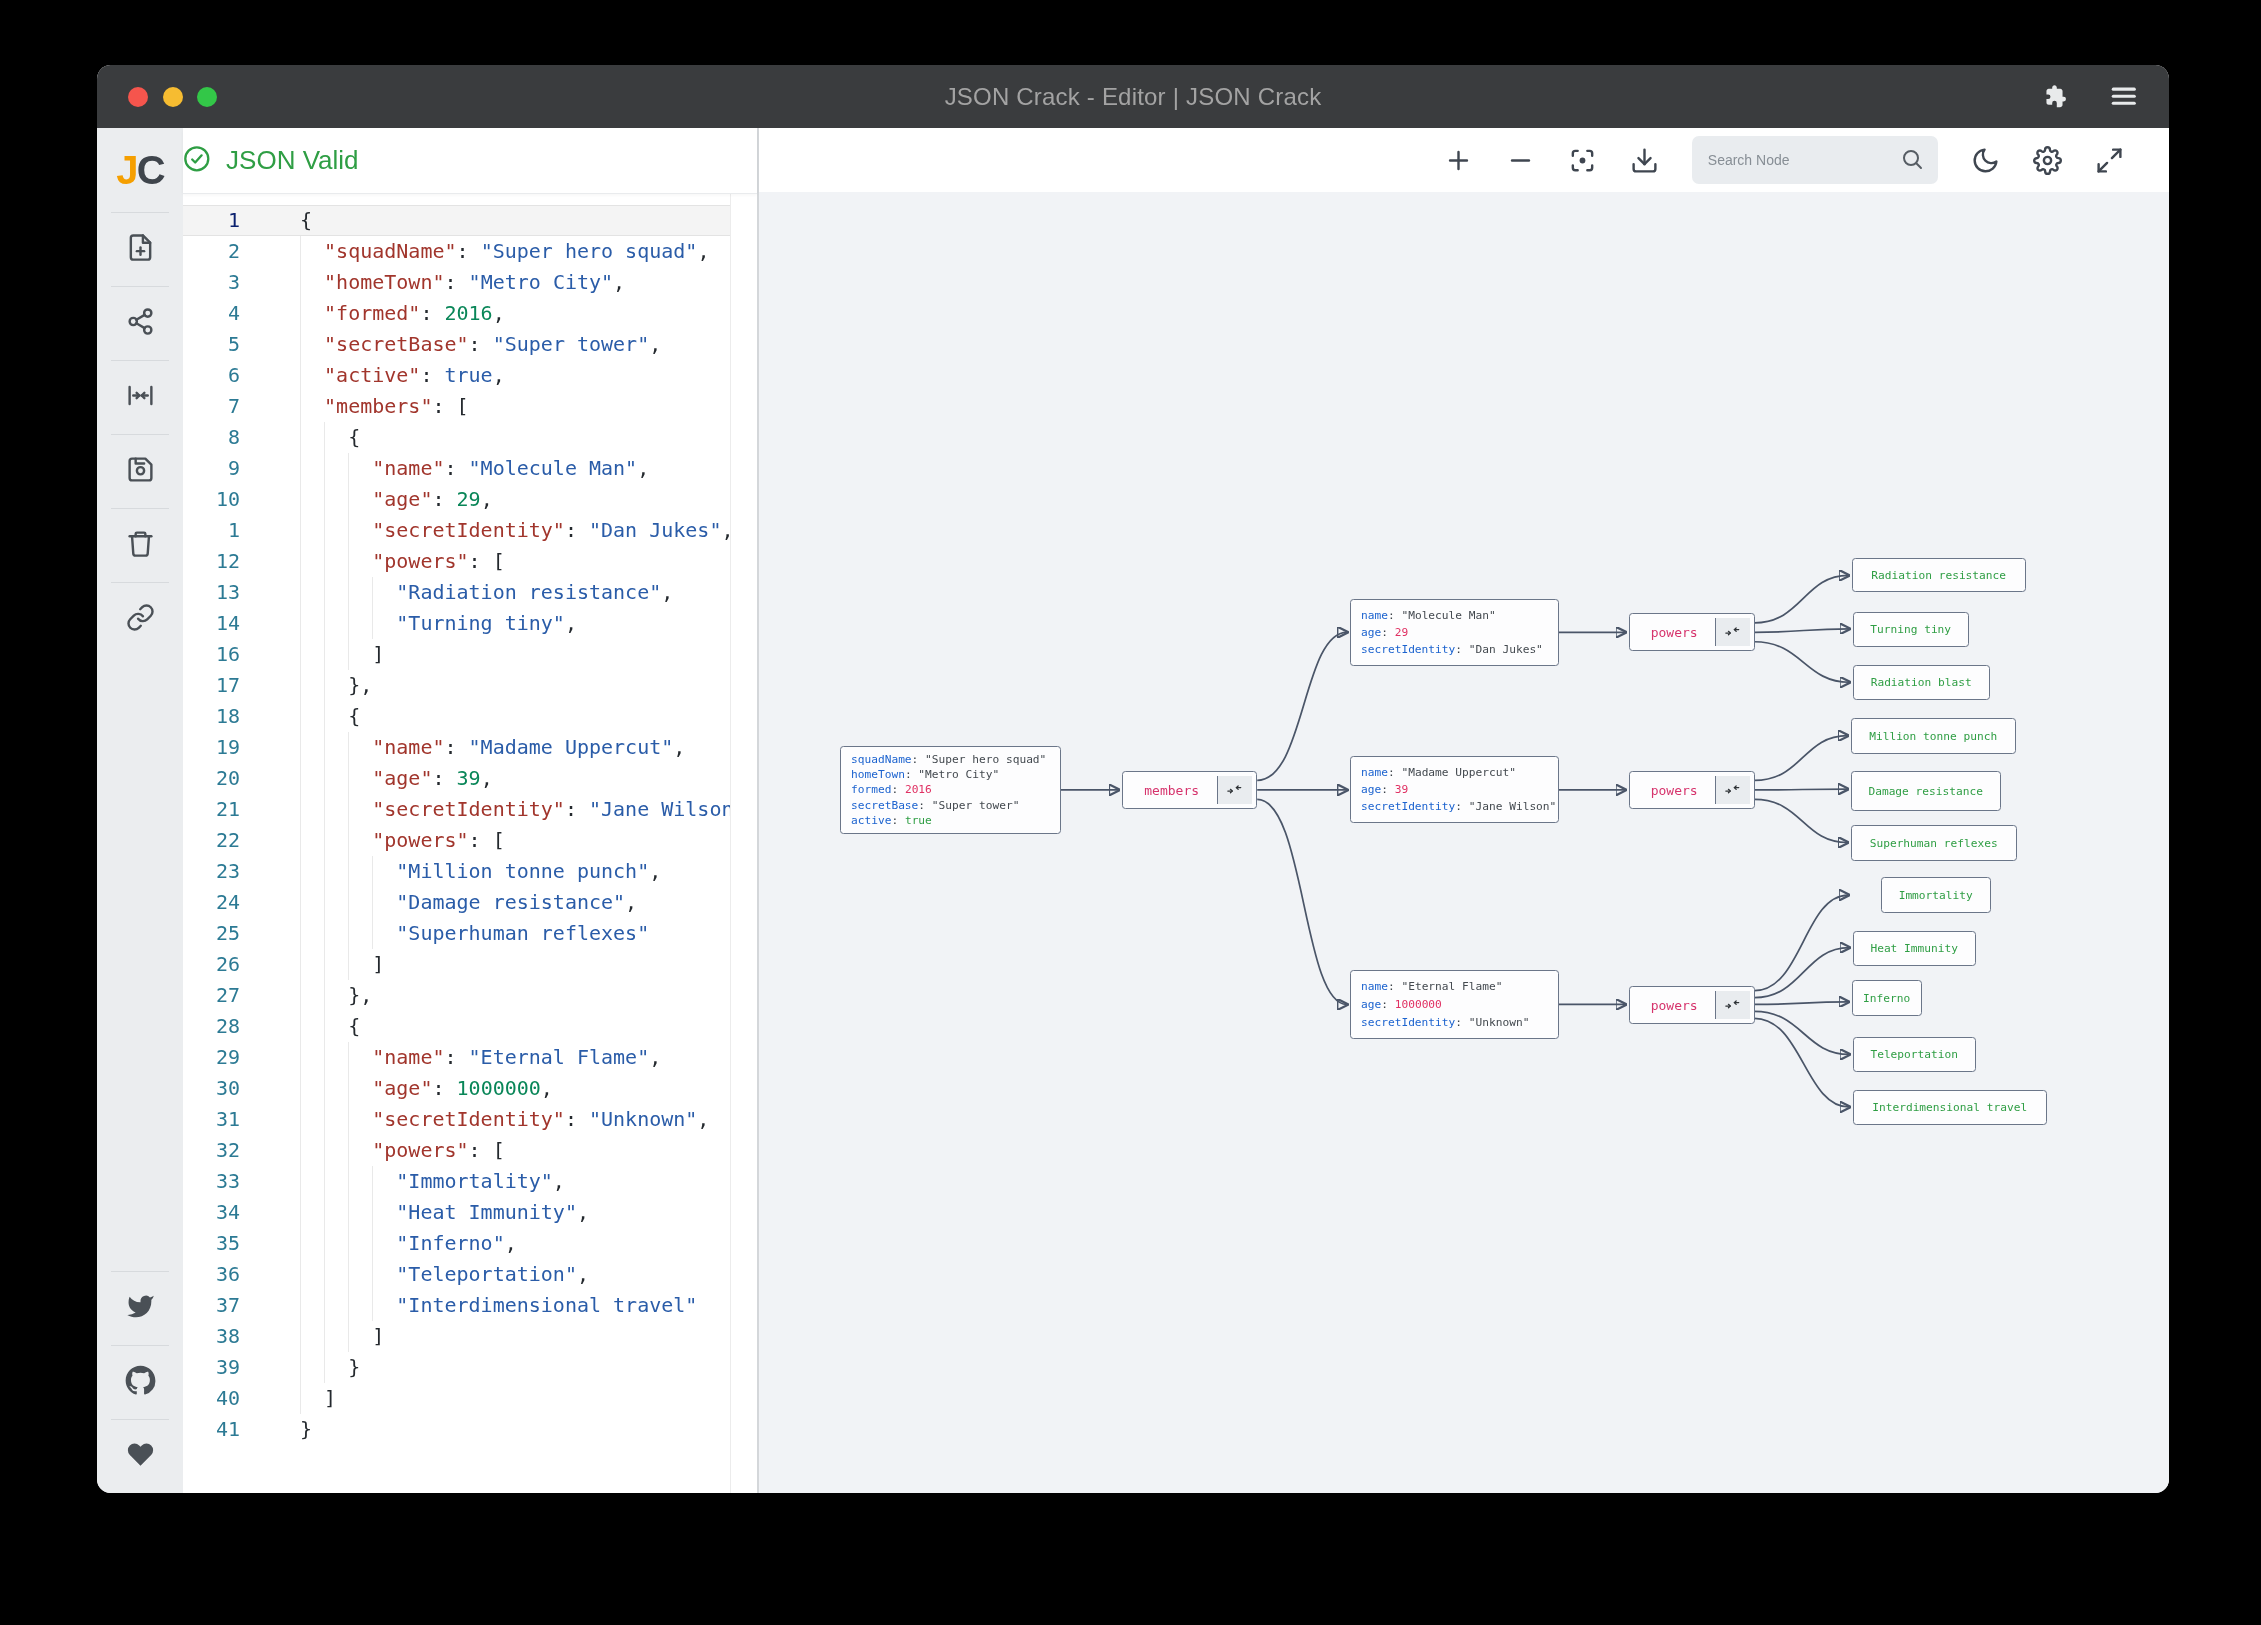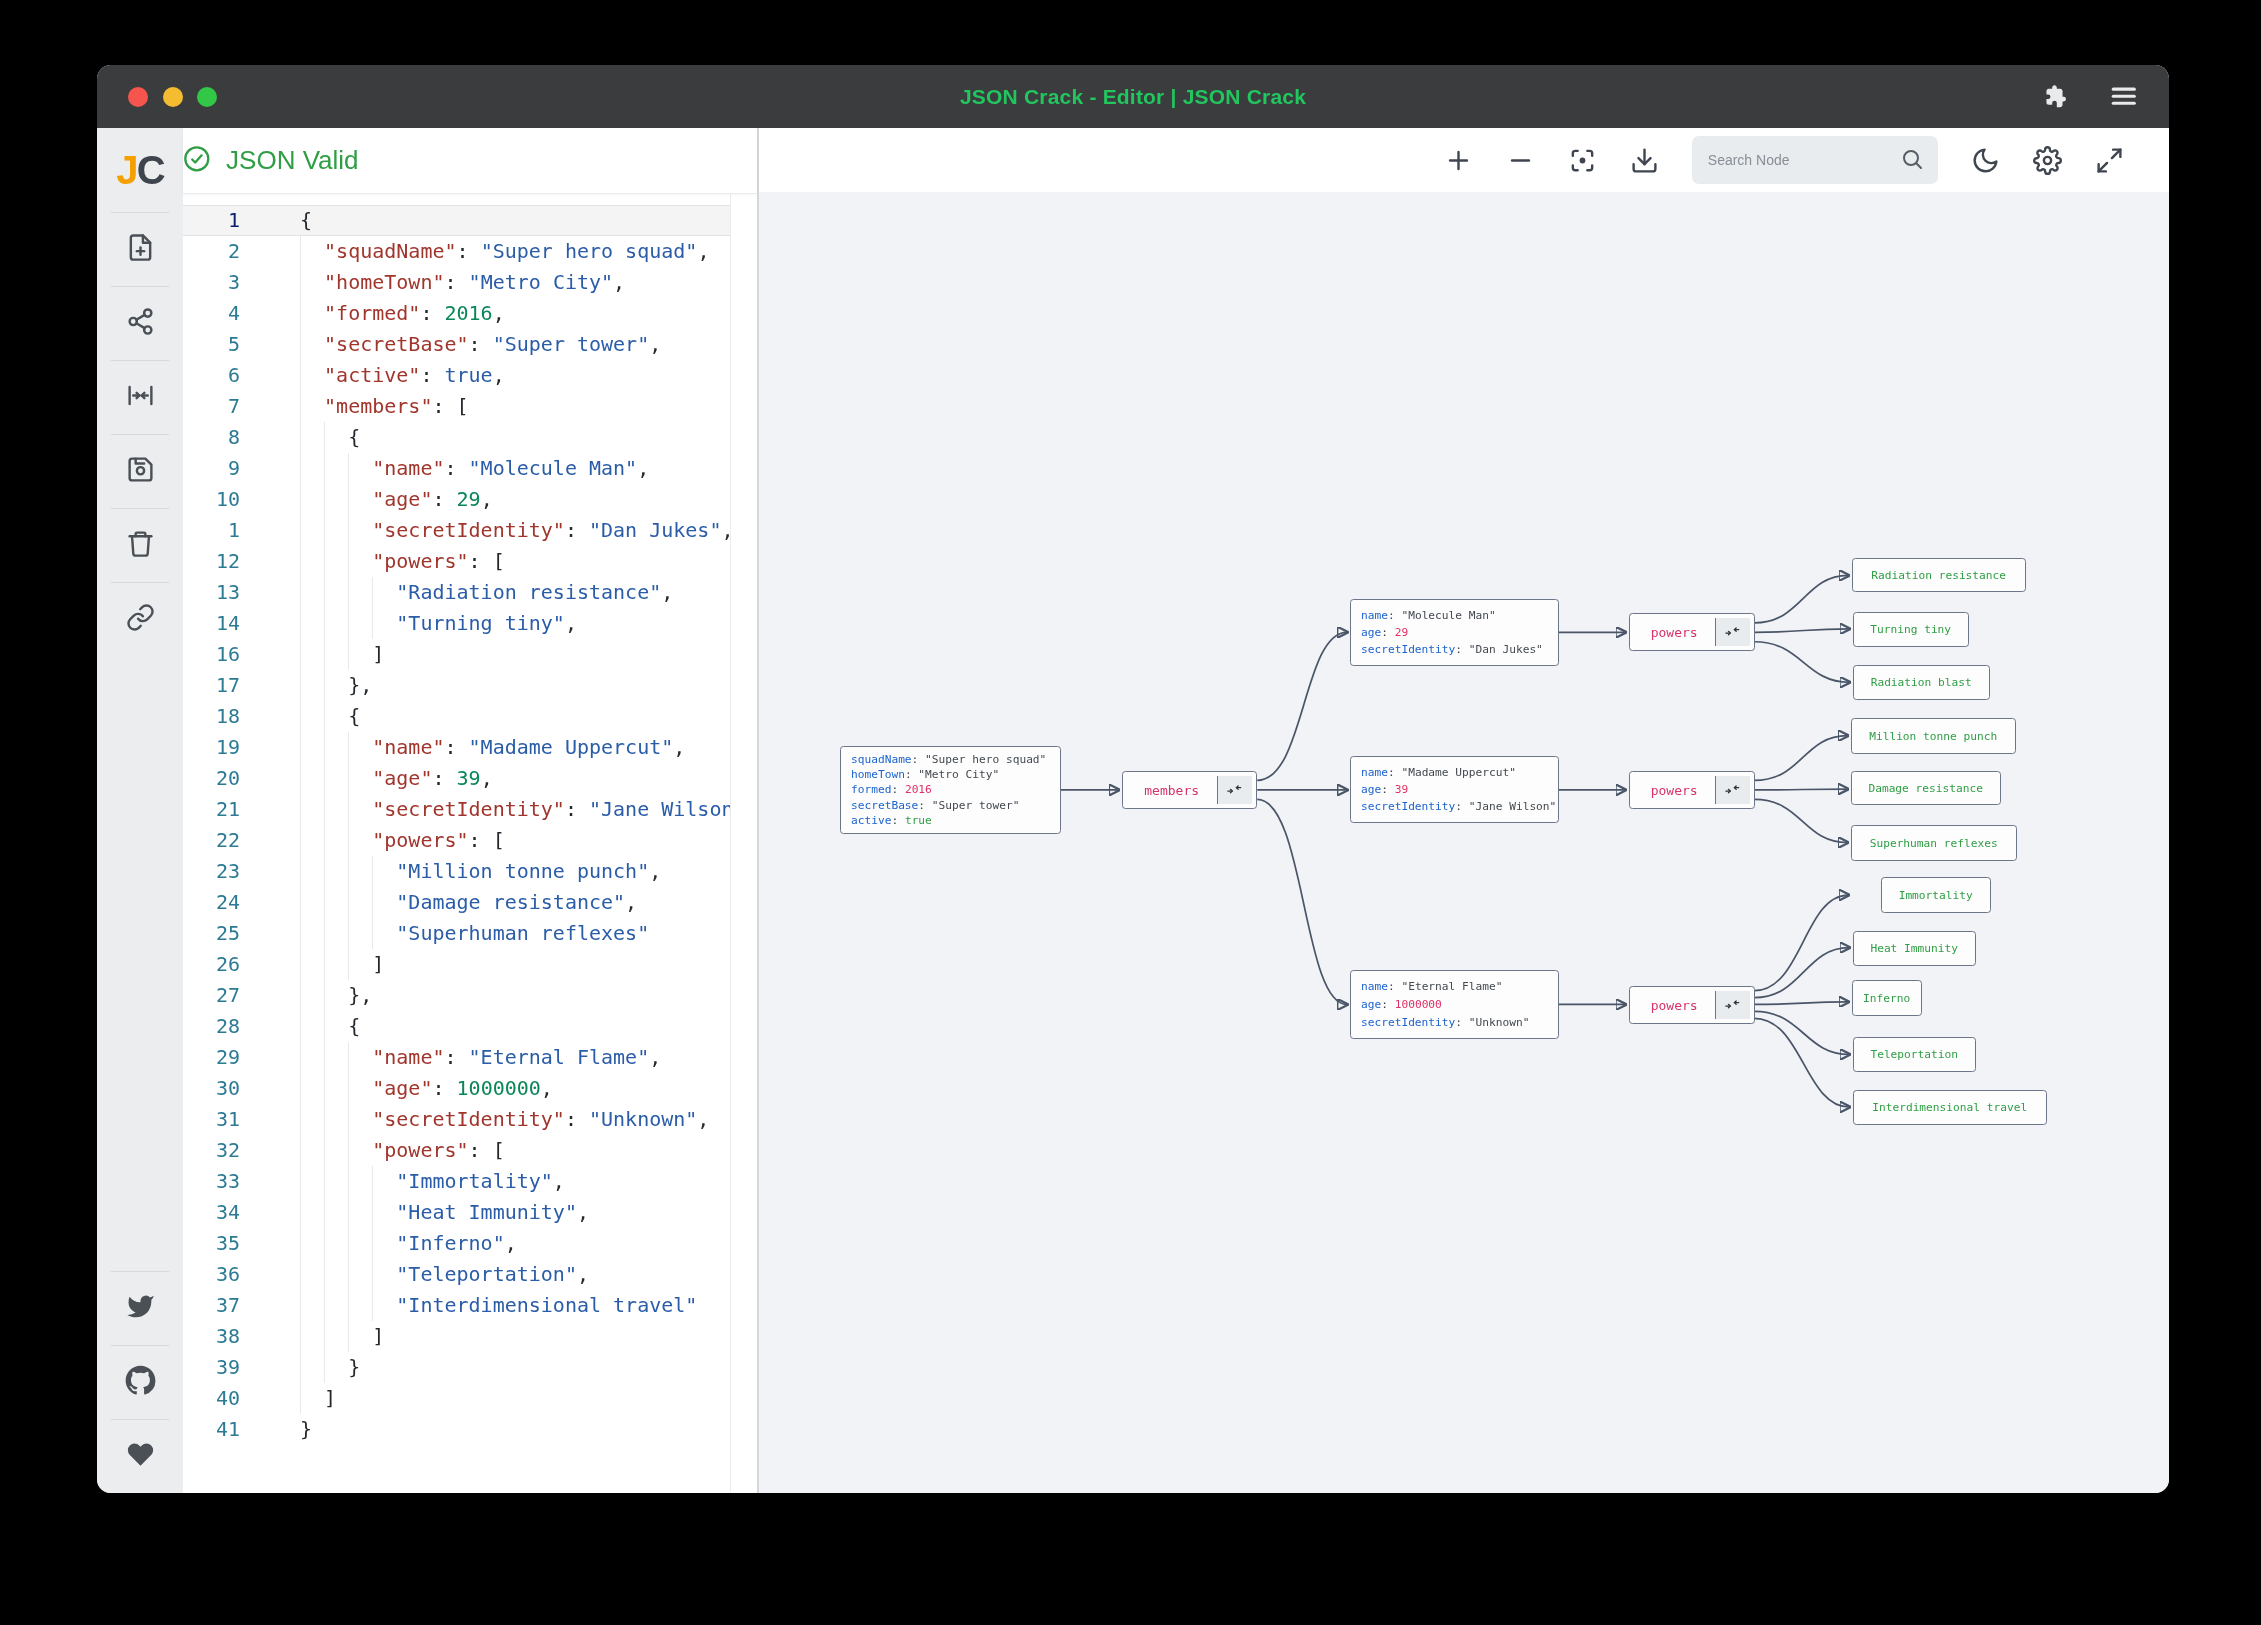--- a/index.html
+++ b/index.html
@@ -3,21 +3,21 @@
 <meta charset="utf-8">
 <style>
   html,body{margin:0;padding:0}
   body{width:2261px;height:1625px;background:#000;font-family:"Liberation Sans",sans-serif;overflow:hidden;position:relative}
   .window{position:absolute;left:97px;top:65px;width:2072px;height:1428px;border-radius:13.8px;overflow:hidden;background:#fff;box-shadow:0 34px 103px rgba(0,0,0,.65);display:flex;flex-direction:column}
   
   .titlebar{height:63px;flex:0 0 auto;background:#3a3c3e;position:relative;display:flex;align-items:center;justify-content:center}
   .lights{position:absolute;left:31px;top:0;height:100%;display:flex;align-items:center;gap:14.6px}
   .light{width:20px;height:20px;border-radius:50%}
   .light.red{background:#f5554d}.light.yellow{background:#f6bc31}.light.green{background:#33c748}
-  .wtitle{color:#22c55e;font-size:21px;font-weight:700;letter-spacing:0.2px}
+  .wtitle{color:#a3a3a3;font-size:24px;font-weight:400;letter-spacing:0.2px}
   .tb-right{position:absolute;right:31px;top:0;height:100%;display:flex;align-items:center;gap:40px}
   
   .content{flex:1;display:flex;min-height:0}
   
   .sidebar{width:86px;flex:0 0 auto;background:#ebedef;display:flex;flex-direction:column;color:#4a5056}
   .scell{height:74px;flex:0 0 auto;display:flex;align-items:center;justify-content:center;position:relative}
   .scell.divided::before{content:'';position:absolute;top:0;left:13.8px;right:13.8px;border-top:0.9px solid #d7dadd}
   .logo-cell{height:84px;display:flex;align-items:center;justify-content:center}
   .logo{font-size:40px;font-weight:700;letter-spacing:-1.7px}
   .logo .j{color:#f59f00}.logo .c{color:#3f454c}
@@ -377,21 +377,21 @@
                 <path d="M4 6.2l2.2 2-2.2 2"></path>
                 <path d="M16 4.2h-5"></path>
                 <path d="M13 2.2l-2.2 2 2.2 2"></path>
               </svg>
             </span>
           </div>
           <div class="node leaf" style="left: 1093px; top: 366px; width: 174px; height: 34px;">Radiation resistance</div>
           <div class="node leaf" style="left: 1094px; top: 420px; width: 116px; height: 35px;">Turning tiny</div>
           <div class="node leaf" style="left: 1094px; top: 473px; width: 137px; height: 35px;">Radiation blast</div>
           <div class="node leaf" style="left: 1092px; top: 526px; width: 165px; height: 36px;">Million tonne punch</div>
-          <div class="node leaf" style="left: 1092px; top: 579px; width: 150px; height: 34px;">Damage resistance</div>
+          <div class="node leaf" style="left: 1092px; top: 579px; width: 150px; height: 40px;">Damage resistance</div>
           <div class="node leaf" style="left: 1092px; top: 633px; width: 166px; height: 36px;">Superhuman reflexes</div>
           <div class="node leaf" style="left: 1093px; top: 685px; width: 110px; height: 36px; margin-left: 29px;">Immortality</div>
           <div class="node leaf" style="left: 1094px; top: 739px; width: 123px; height: 35px;">Heat Immunity</div>
           <div class="node leaf" style="left: 1093px; top: 788px; width: 70px; height: 36px;">Inferno</div>
           <div class="node leaf" style="left: 1094px; top: 845px; width: 123px; height: 35px;">Teleportation</div>
           <div class="node leaf" style="left: 1094px; top: 898px; width: 194px; height: 35px;">Interdimensional travel</div>
         </div>
     </div>
 
   </div>

